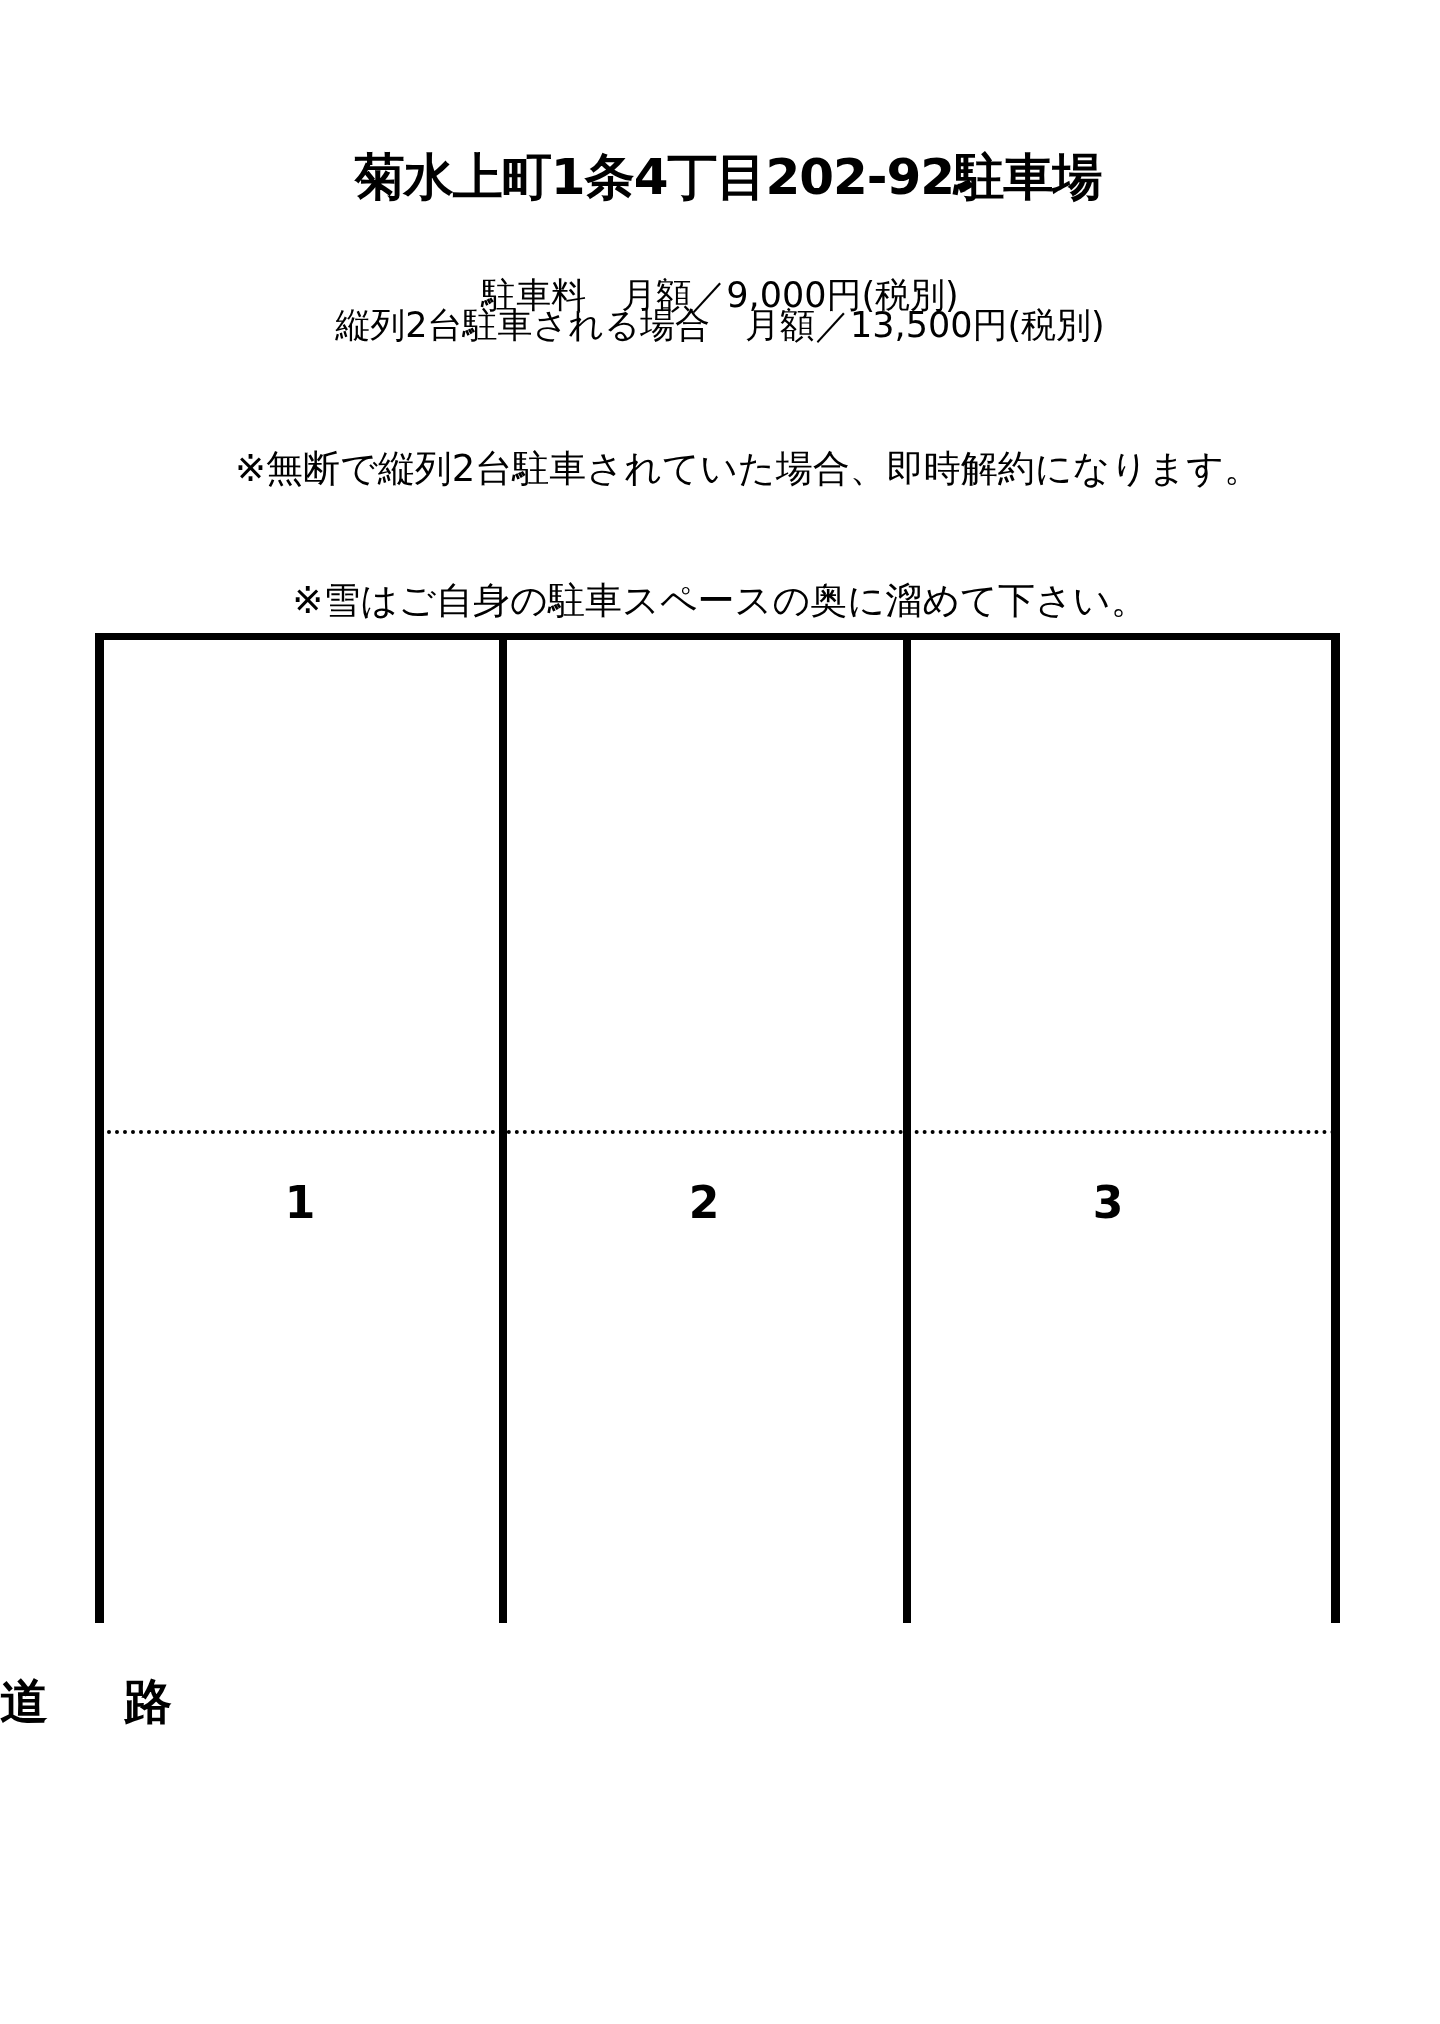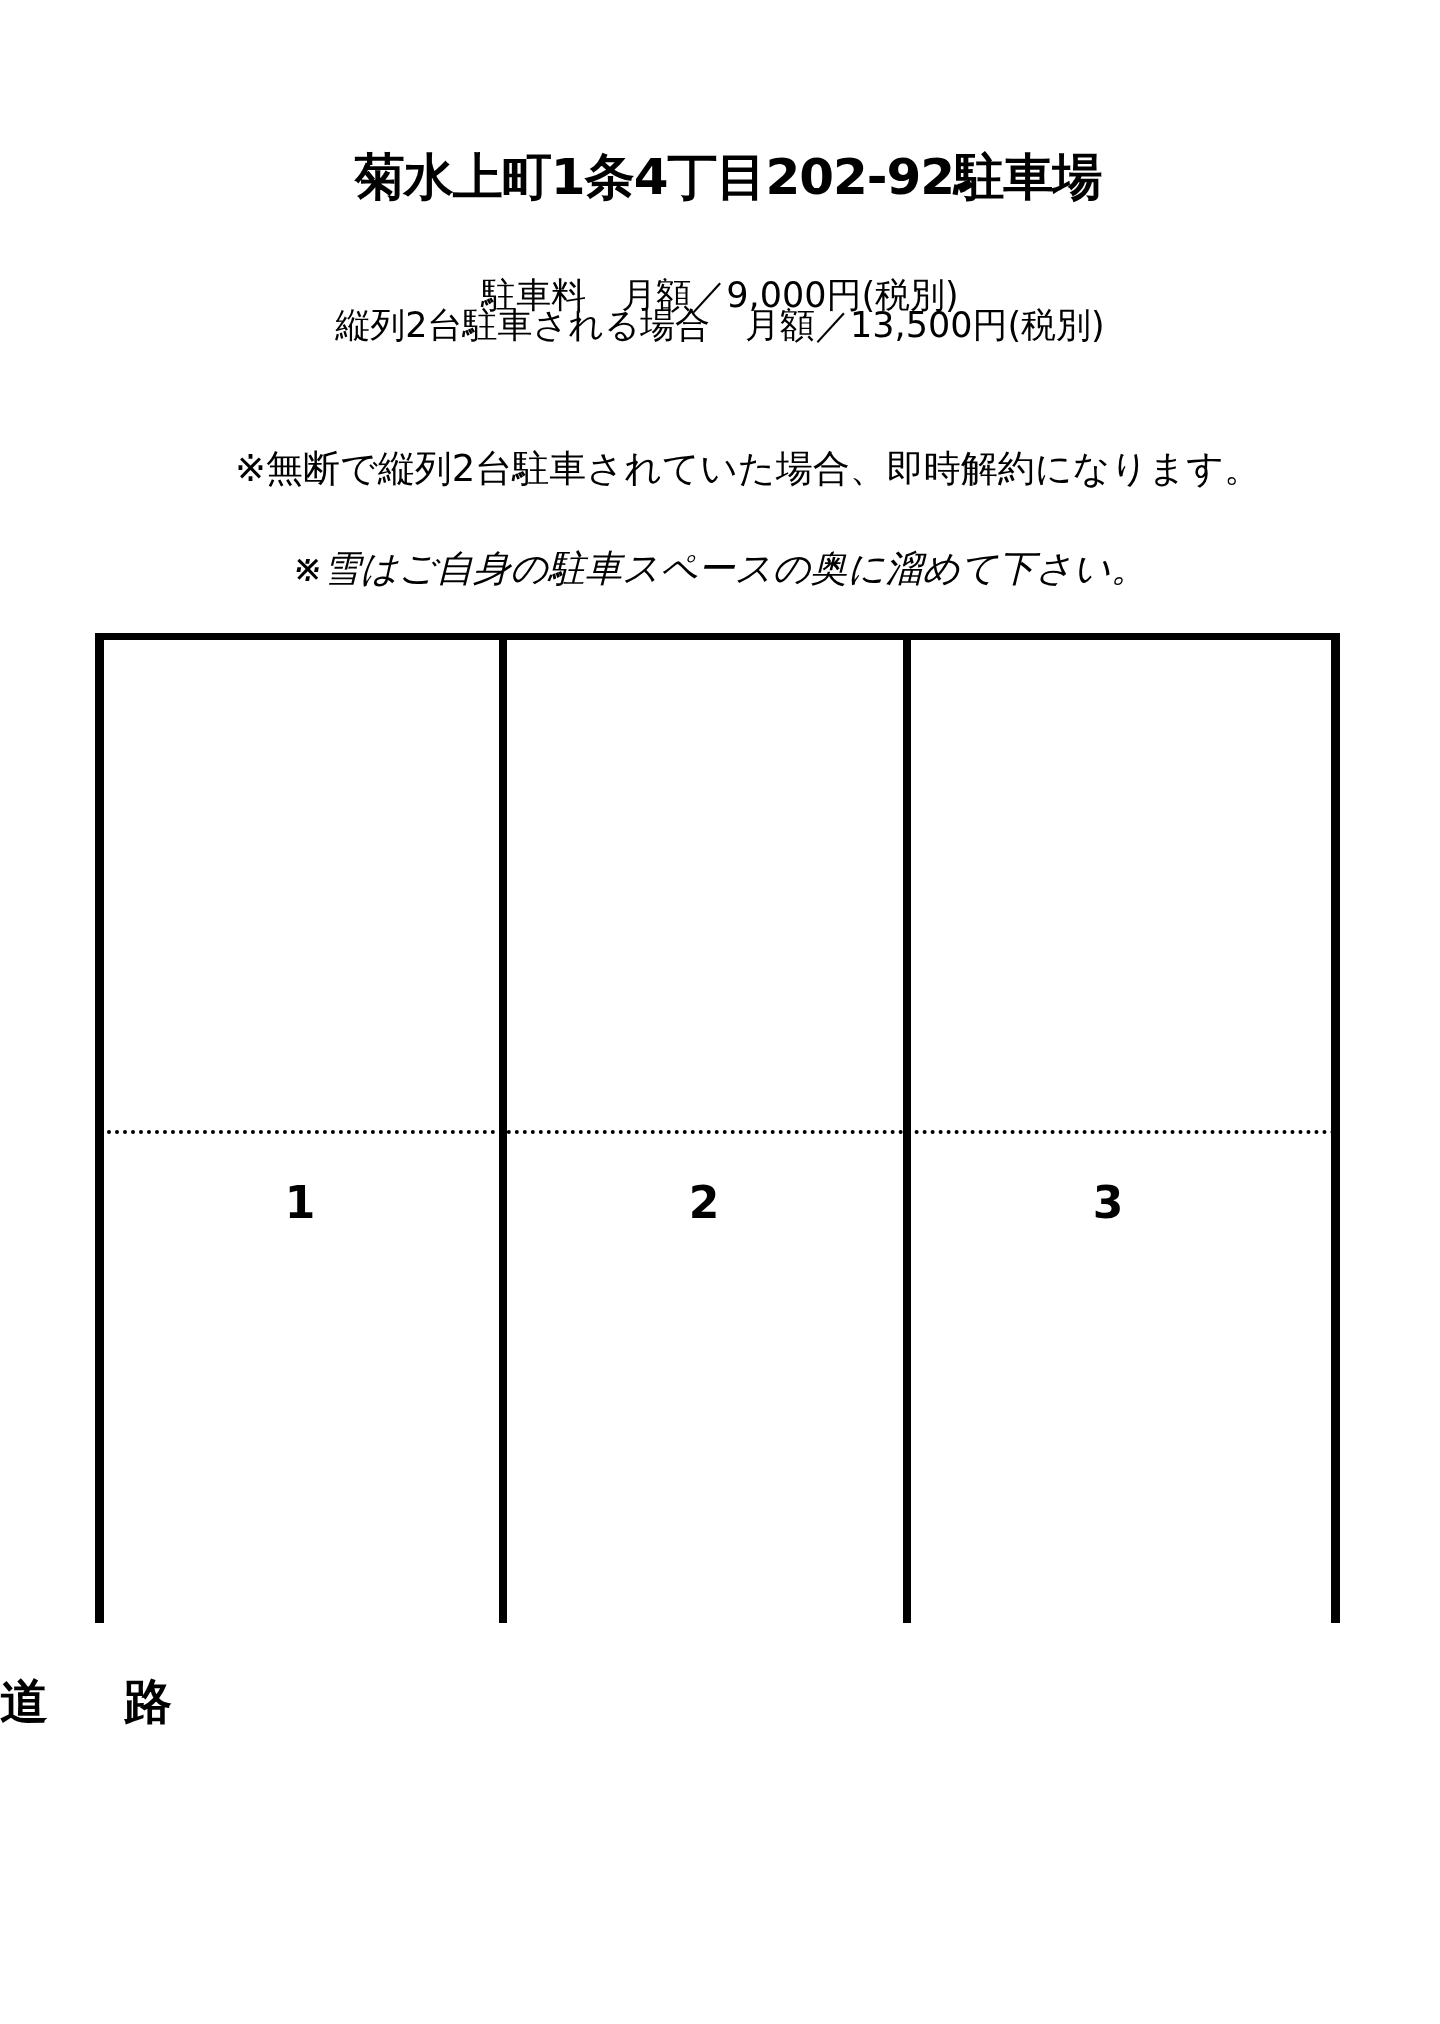--- a/index.html
+++ b/index.html
@@ -65,21 +65,21 @@
     position: absolute;
     left: 0;
     width: 1440px;
     text-align: center;
     font-size: 37px;
     font-weight: 400;
     line-height: 1.15;
     white-space: nowrap;
   }
   .notice-line-1 { top: 448px; margin-left: 28px; }
-  .notice-line-2 { top: 548px; font-style: italic; }
+  .notice-line-2 { top: 580px; }
 
   
   .lot {
     position: absolute;
     left: 95px;
     top: 633px;
     width: 1245px;
     height: 990px;
   }
 

